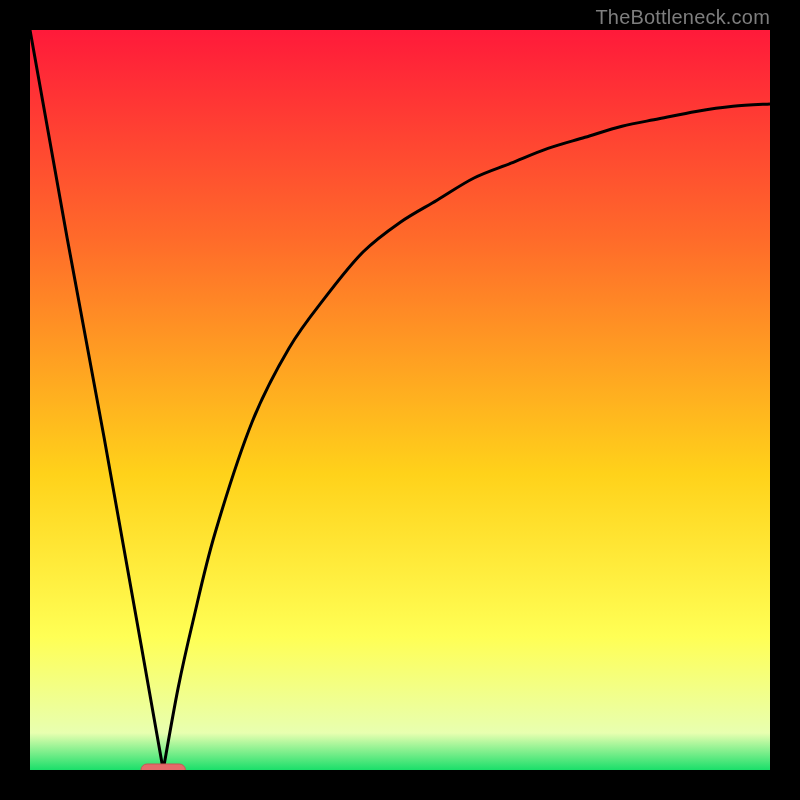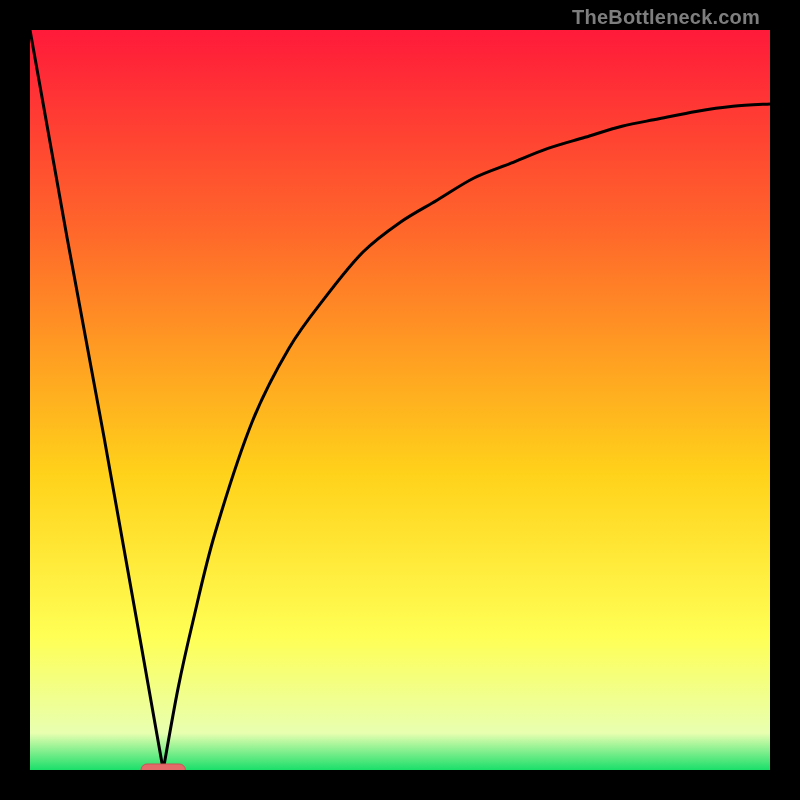--- a/index.html
+++ b/index.html
@@ -22,24 +22,24 @@
   .plot-area {
     position: absolute;
     left: 0;
     top: 0;
     width: 740px;
     height: 740px;
   }
   .attribution {
     position: absolute;
     top: 6px;
-    right: 40px;
+    right: 30px;
     color: #7e7e7e;
     font-size: 20px;
-    font-weight: 700;
+    font-weight: 400;
     letter-spacing: 0.2px;
   }
 </style>
 </head>
 <body>
 
 <div class="attribution">TheBottleneck.com</div>
 
 <div class="chart-frame">
 

